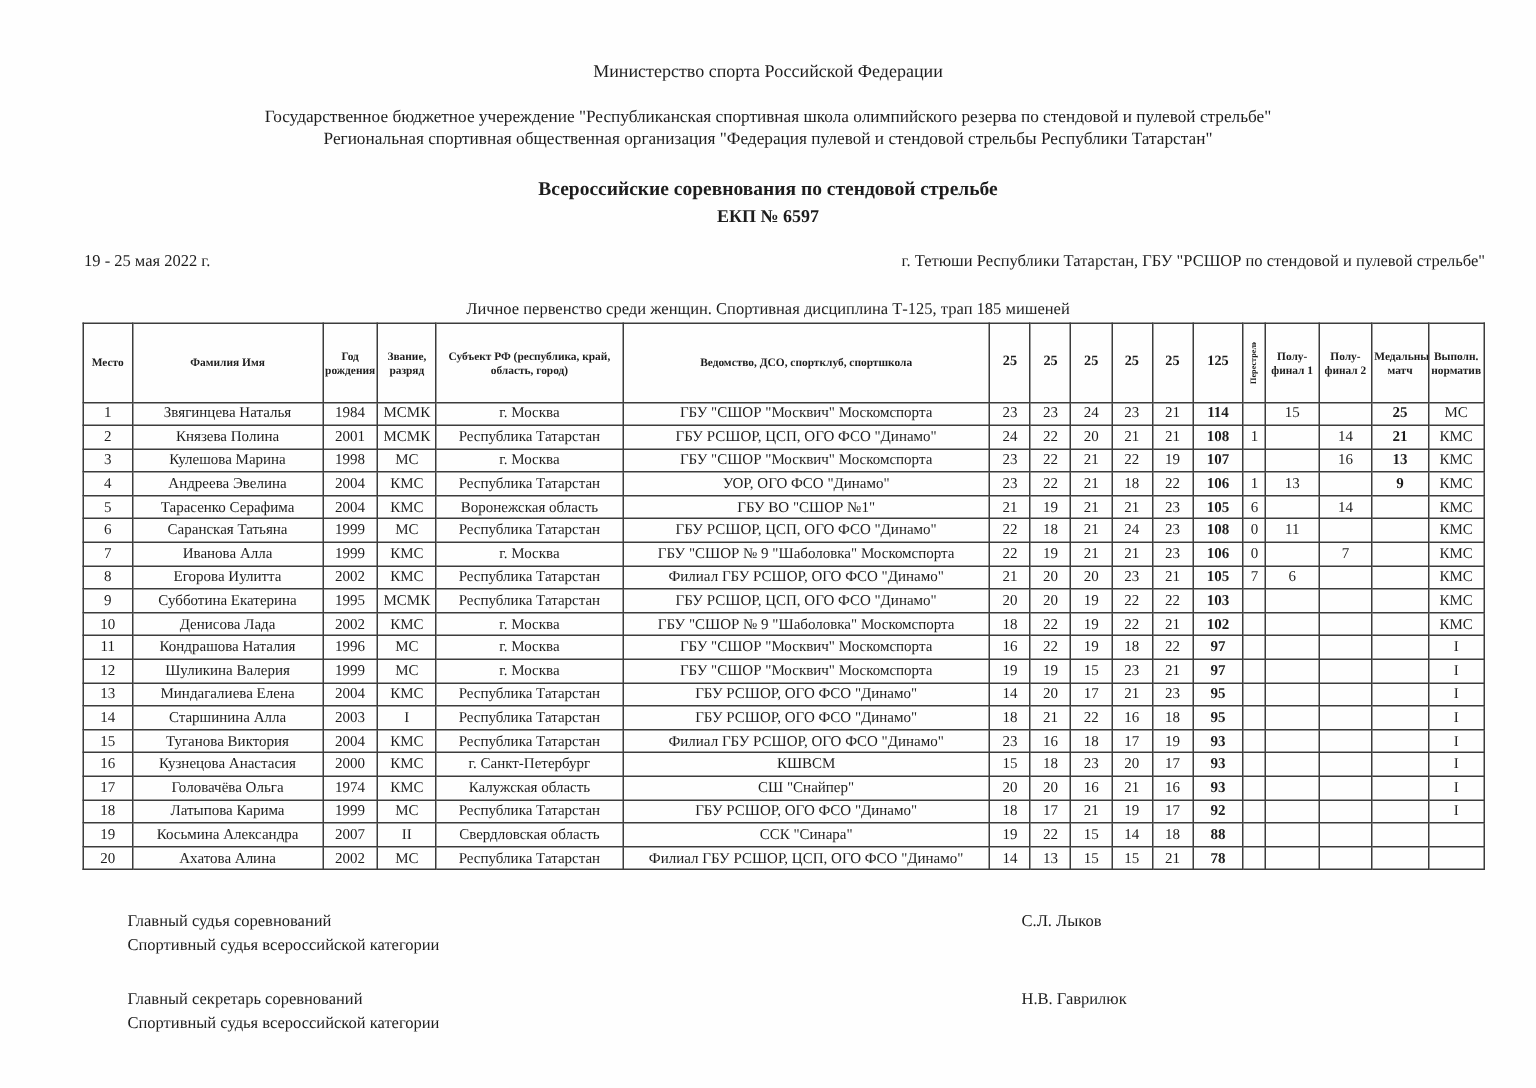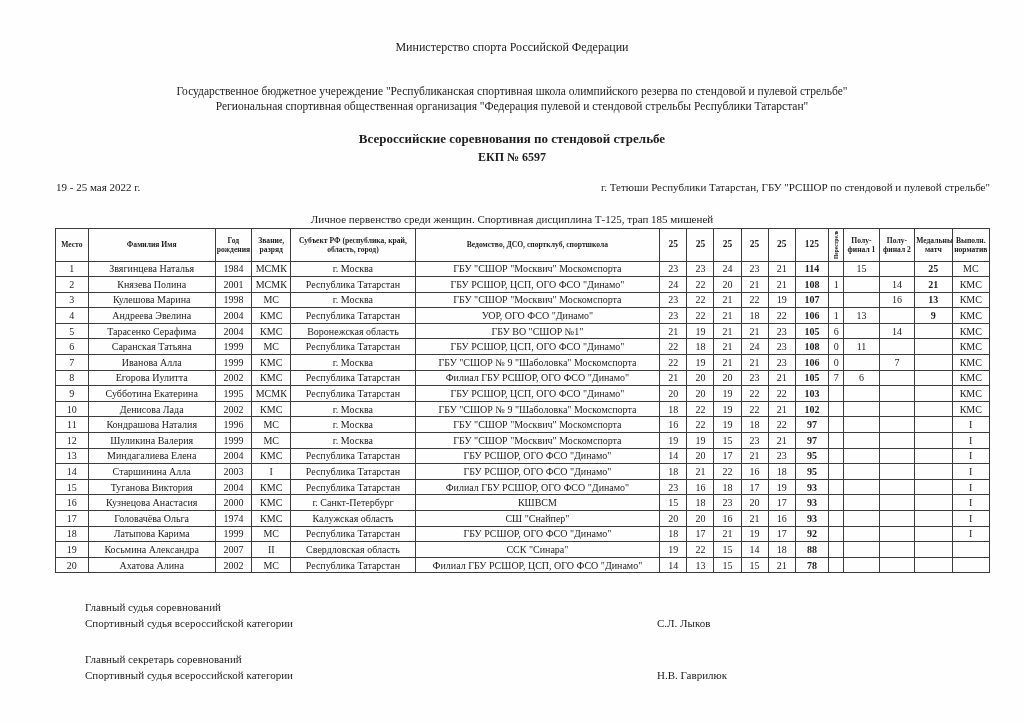--- a/index.html
+++ b/index.html
@@ -3,21 +3,21 @@
 <meta charset="utf-8">
 <style>
   html,body{margin:0;padding:0;background:#ffffff;}
   .page{
     width:1024px;height:725px;background:#fefefe;position:relative;
     font-family:"Liberation Serif", serif;color:#1d1d1d;overflow:hidden;
   }
   
   .letterhead{padding-top:40px;text-align:center;}
   .lh-line{font-size:11.5px;line-height:15.5px;}
-  .lh-first{margin-bottom:28px;font-size:12px;}
+  .lh-first{margin-bottom:15px;font-size:12px;}
   
   .title-block{text-align:center;margin-top:16px;}
   .title-main{font-weight:bold;font-size:13px;}
   .title-ekp{font-weight:bold;font-size:12px;margin-top:3px;}
   
   .meta-row{
     display:flex;justify-content:space-between;
     margin:16px 34px 0 56px;font-size:11px;
   }
   
@@ -27,40 +27,40 @@
     border-collapse:collapse;table-layout:fixed;
     margin:3px 0 0 55px;width:935px;
     font-size:10px;
   }
   table.results th, table.results td{
     border:1px solid #3c3c3c;overflow:hidden;white-space:nowrap;
     padding:0 2px;text-align:center;
   }
   table.results th{
     font-weight:bold;font-size:7.6px;line-height:9px;
-    white-space:normal;height:30px;padding:1px 1px;
+    white-space:normal;height:30px;padding:11px 1px;
   }
   table.results th.th-num{font-size:9.5px;}
   table.results th.th-vert{padding:0;}
   .vert-label{
     writing-mode:vertical-rl;transform:rotate(180deg);
     font-size:5.5px;letter-spacing:0;margin:0 auto;line-height:6px;
     max-height:28px;overflow:hidden;display:block;
   }
   table.results td{height:14.6px;line-height:13px;}
   td.c-name, td.c-region, td.c-club{text-align:left;padding-left:3px;}
   td.c-total, td.c-medal{font-weight:bold;}
   
   col.w-place{width:3.5%}  col.w-name{width:13.6%} col.w-year{width:3.9%}
   col.w-rank{width:4.2%}   col.w-region{width:13.3%} col.w-club{width:26.2%}
   col.w-s{width:2.9%}      col.w-total{width:3.6%} col.w-shoot{width:1.6%}
   col.w-sf{width:3.8%}     col.w-medal{width:4.0%} col.w-norm{width:4.0%}
   
   .signatures{margin:26px 0 0 85px;width:730px;font-size:11px;}
-  .sig-block{display:flex;align-items:flex-end;margin-bottom:20px;}
+  .sig-block{display:flex;margin-bottom:20px;gap:24px;}
   .sig-roles{width:572px;}
   .sig-roles div{line-height:16px;}
   .sig-name{line-height:16px;}
 </style>
 </head>
 <body>
 
 <div class="page">
 
   <div class="letterhead">

